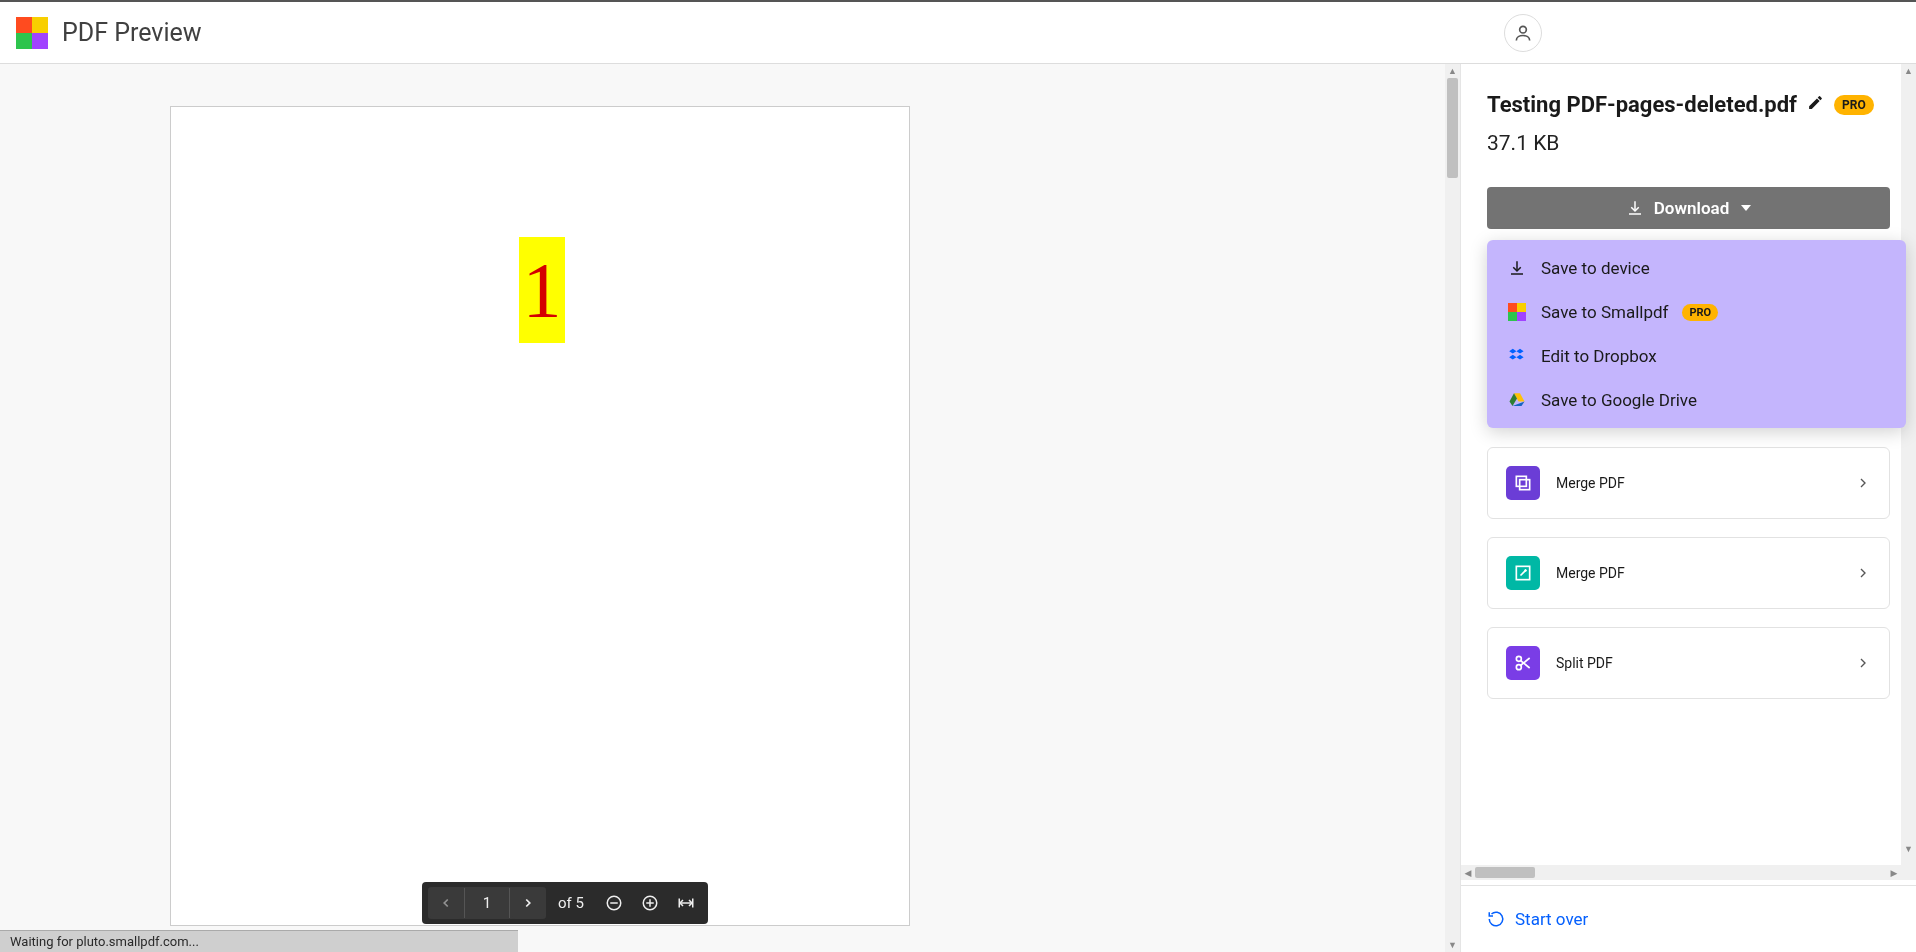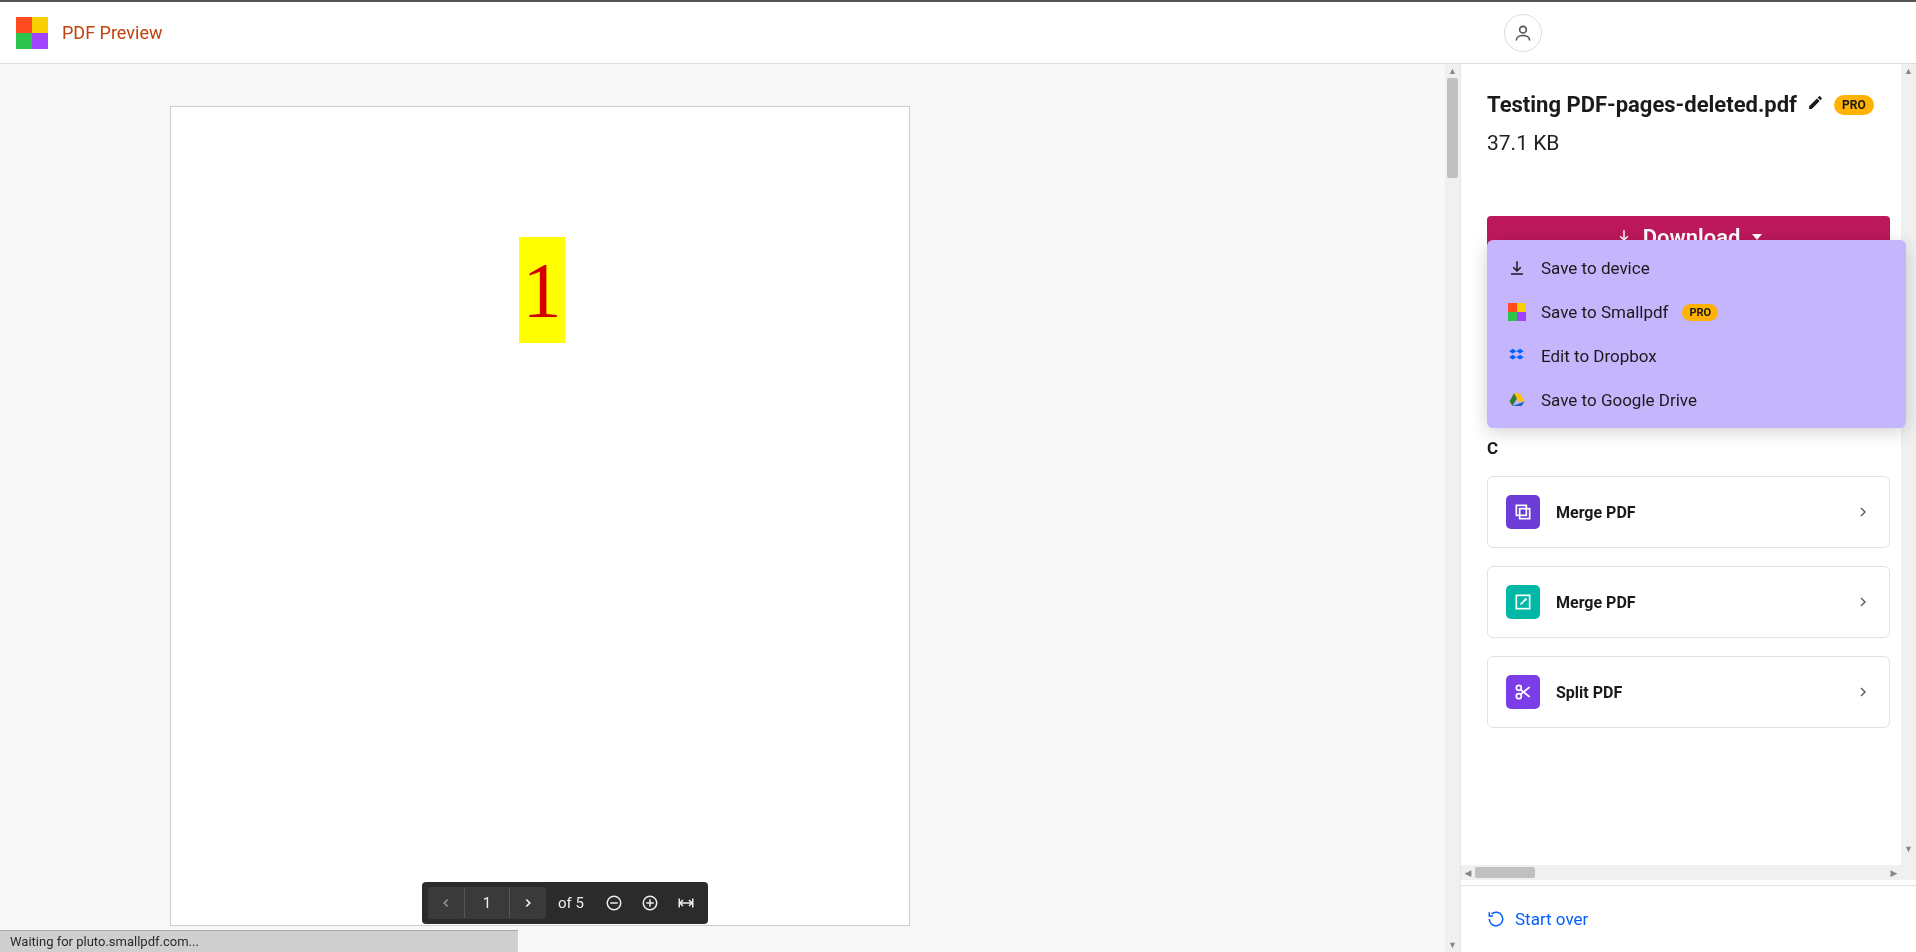--- a/index.html
+++ b/index.html
@@ -23,21 +23,21 @@
   }
   .header-left { display: flex; align-items: center; gap: 14px; }
   .logo {
     width: 32px; height: 32px;
     display: grid; grid-template-columns: 1fr 1fr; grid-template-rows: 1fr 1fr;
   }
   .logo div:nth-child(1){background:#ff4b1f;}
   .logo div:nth-child(2){background:#f8cf00;}
   .logo div:nth-child(3){background:#2dc44d;}
   .logo div:nth-child(4){background:#a143ff;}
-  .header-title { font-size: 18px; color: #c2410c; }
+  .header-title { font-size: 25px; color: #404040; }
   .avatar-btn {
     width: 38px; height: 38px; border-radius: 50%; border: 1px solid #ddd;
     display: flex; align-items: center; justify-content: center; cursor: pointer;
     margin-right: 358px;
   }
   .content {
     display: flex;
     height: calc(952px - 64px);
   }
   .preview-area {
@@ -148,28 +148,28 @@
   .file-name { font-size: 22px; font-weight: 700; }
   .edit-icon { color: #1a1a1a; cursor:pointer; }
   .pro-badge {
     background: #ffb300; color:#1a1a1a; font-weight:700;
     font-size: 12px; padding: 3px 8px; border-radius: 10px; text-align: center;
   }
   .pro-badge.sm { font-size: 11px; padding: 2px 7px;}
   .file-size { font-size: 21px; color: #222; margin-top: 14px; }
 
   .download-btn {
-    margin-top: 61px;
+    margin-top: 32px;
     width: 100%;
     height: 42px;
-    background: #be185d;
+    background: #737373;
     color: #fff;
     border-radius: 4px;
     display:flex; align-items:center; justify-content:center;
-    gap: 10px; font-size: 22px; font-weight: 600;
+    gap: 10px; font-size: 17px; font-weight: 600;
     cursor:pointer;
     position: relative;
   }
   .caret-down {
     width:0;height:0;border-left:5px solid transparent;border-right:5px solid transparent;
     border-top:6px solid #fff; margin-left:2px;
   }
 
   .dropdown {
     position: absolute;
@@ -206,21 +206,21 @@
     padding: 0 18px;
     gap: 16px;
     cursor:pointer;
   }
   .tool-card:first-of-type { margin-top: 8px;}
   .tool-icon {
     width: 34px; height: 34px; border-radius: 5px;
     display:flex; align-items:center; justify-content:center;
     color:#fff;
   }
-  .tool-label { font-size: 16px; font-weight:700; flex:1;}
+  .tool-label { font-size: 14px; font-weight:400; flex:1;}
   .chev-right { color:#555; }
 
   .purple { background:#6b3dd6; }
   .teal { background:#00b8a5; }
   .red { background:#ee3b3b; }
   .purple2 { background:#7a3de6; }
 
   .start-over-bar {
     position:absolute; left:0; right:0; bottom:0;
     height: 67px;

